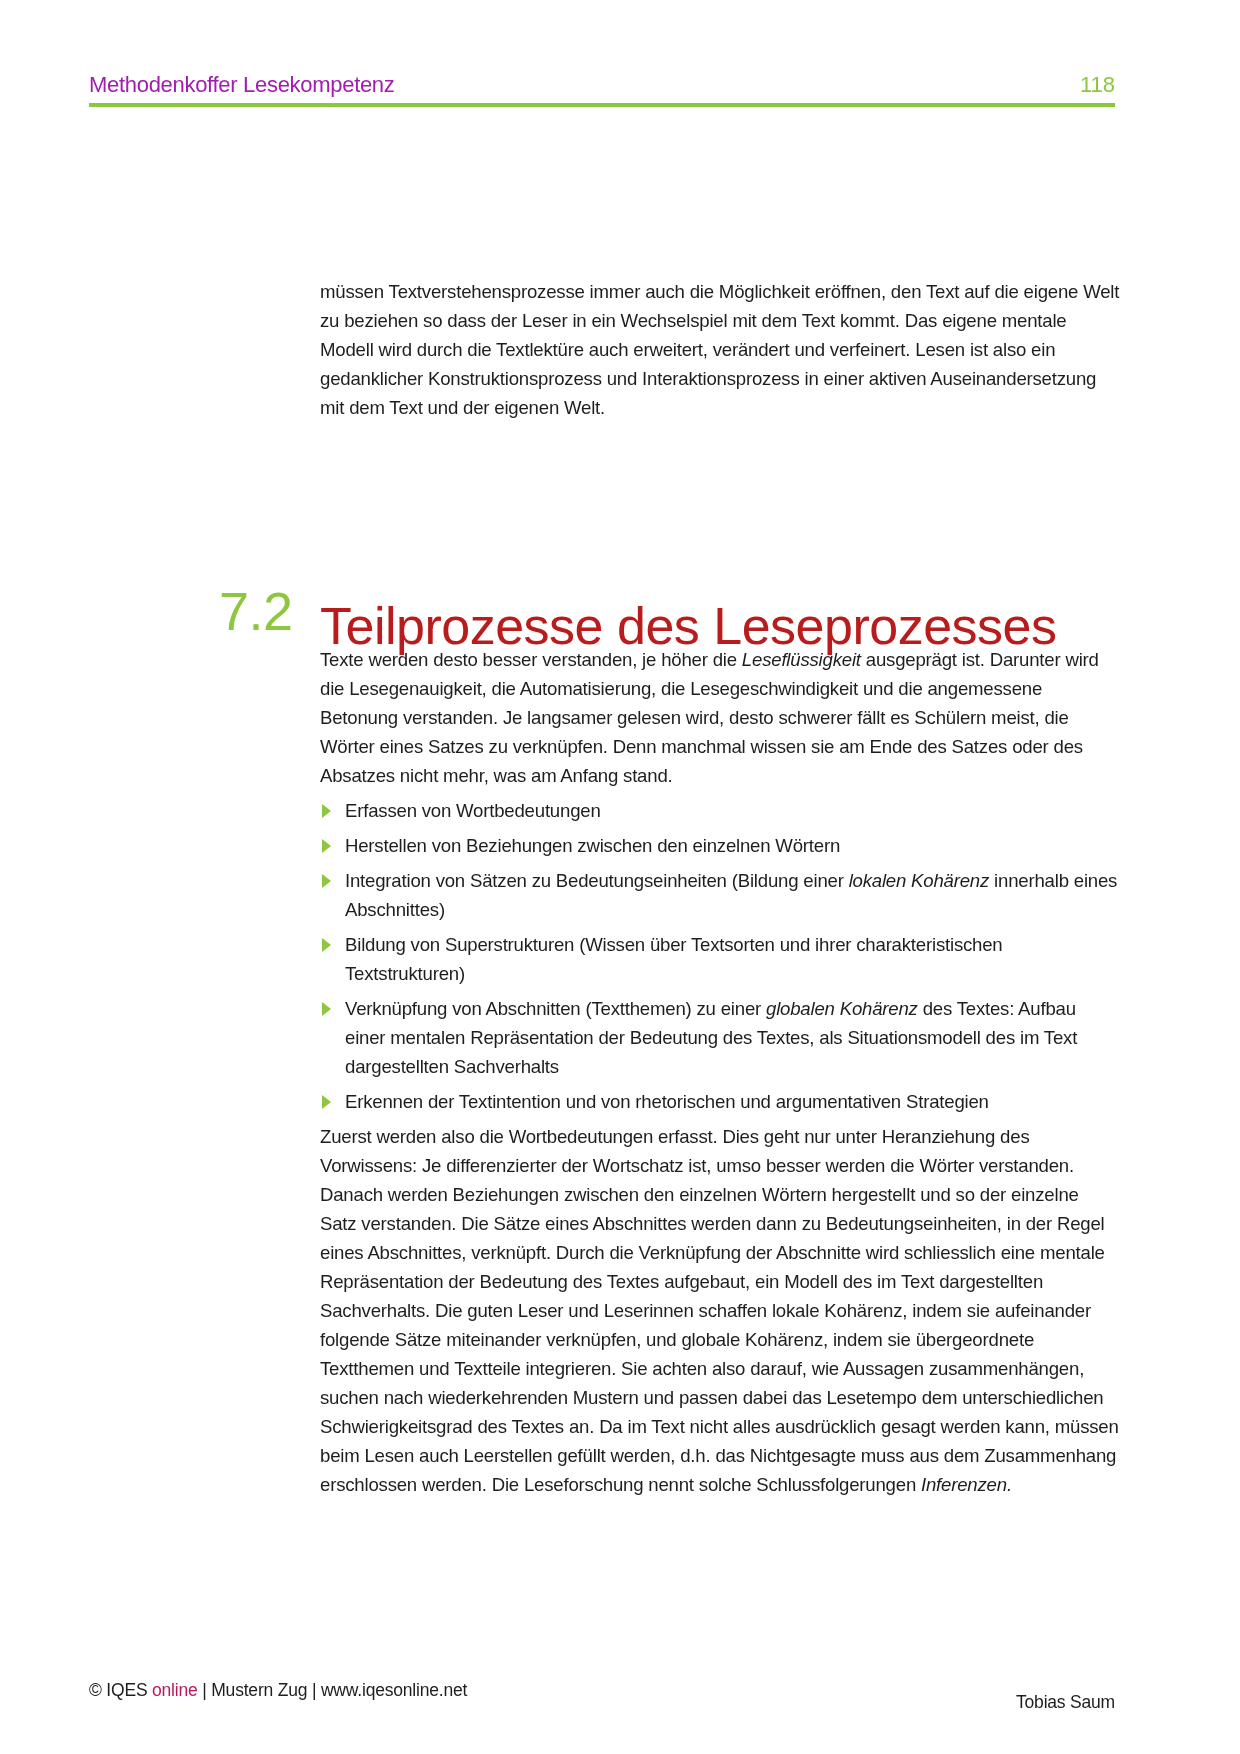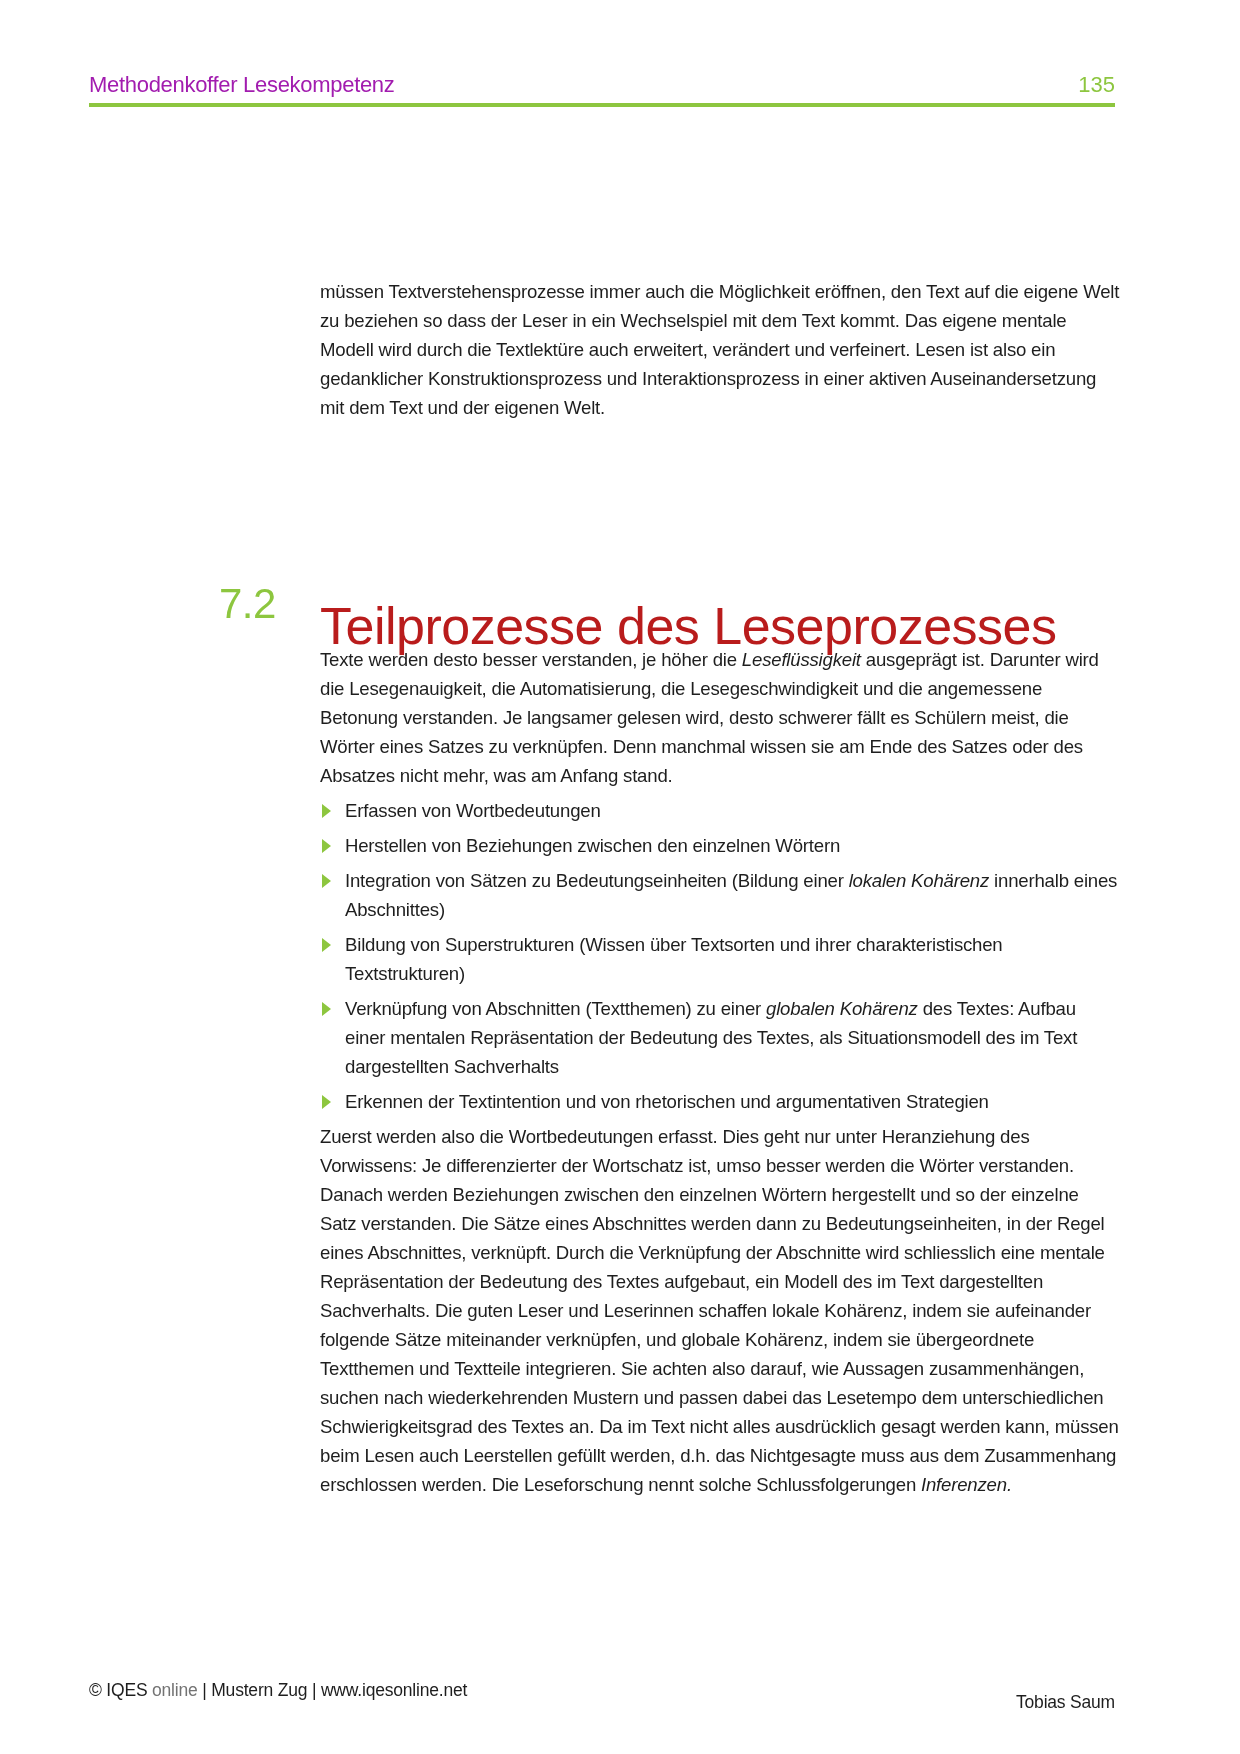--- a/index.html
+++ b/index.html
@@ -20,21 +20,21 @@
     .header-rule {
       position: absolute; left: 89px; top: 103px; width: 1026px; height: 4px;
       background: #8dc63f;
     }
     .content {
       position: absolute; left: 320px; width: 800px;
       font-size: 18.6px; line-height: 29px; letter-spacing: -0.2px;
     }
     .p1 { top: 277px; }
     .section-num {
-      position: absolute; left: 219px; top: 580px; font-size: 42px; color: #8dc63f;
+      position: absolute; left: 219px; top: 580px; font-size: 54px; color: #8dc63f;
       letter-spacing: -0.5px;
       text-align: center;
     }
     .section-title {
       position: absolute; left: 320px; top: 580px; font-size: 52px; color: #b91c1c;
       letter-spacing: -0.5px;
       margin-top: 16px;
     }
     .body2 { top: 645px; }
     .body2 p { margin: 0 0 6px 0; }
@@ -47,28 +47,28 @@
       border-top: 7px solid transparent; border-bottom: 7px solid transparent;
       border-left: 9px solid #8dc63f;
     }
     i { font-style: italic; }
     .footer {
       position: absolute; left: 89px; top: 1680px; width: 1026px; font-size: 17.5px;
       color: #1e1e1e; letter-spacing: -0.2px;
     }
     .footer .left { position: absolute; left: 0; top: 0; }
     .footer .right { position: absolute; right: 0; top: 0; margin-top: 12px; }
-    .green { color: #737373; }
+    .green { color: #be185d; }
   </style>
 </head>
 <body>
 
 <div class="header">
   <span class="title">Methodenkoffer Lesekompetenz</span>
-  <span class="pagenum">135</span>
+  <span class="pagenum">118</span>
 </div>
 <div class="header-rule"></div>
 
 <div class="content p1">müssen Textverstehensprozesse immer auch die Möglichkeit eröffnen, den Text auf die eigene Welt zu beziehen so dass der Leser in ein Wechselspiel mit dem Text kommt. Das eigene mentale Modell wird durch die Textlektüre auch erweitert, verändert und verfeinert. Lesen ist also ein gedanklicher Konstruktionsprozess und Interaktionsprozess in einer aktiven Auseinandersetzung mit dem Text und der eigenen Welt.</div>
 
 <div class="section-num">7.2</div>
 <div class="section-title">Teilprozesse des Leseprozesses</div>
 
 <div class="content body2">
   <p><span>Texte werden desto besser verstanden, je höher die </span><i>Leseflüssigkeit</i><span> ausgeprägt ist. Darunter wird die Lesegenauigkeit, die Automatisierung, die Lesegeschwindigkeit und die angemessene Betonung verstanden. Je langsamer gelesen wird, desto schwerer fällt es Schülern meist, die Wörter eines Satzes zu verknüpfen. Denn manchmal wissen sie am Ende des Satzes oder des Absatzes nicht mehr, was am Anfang stand.</span></p>

